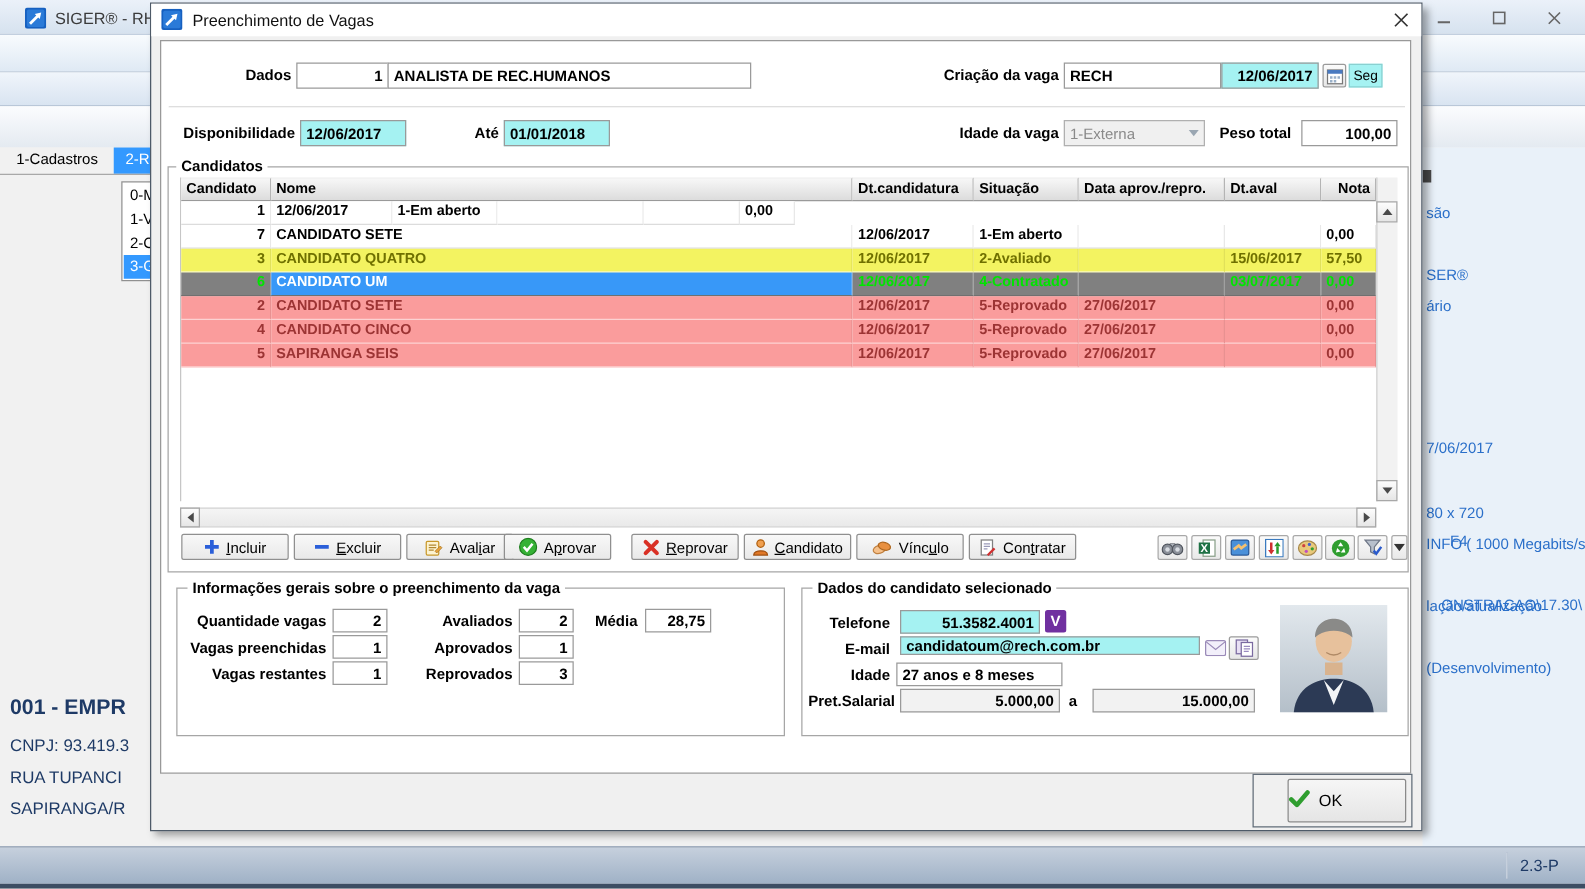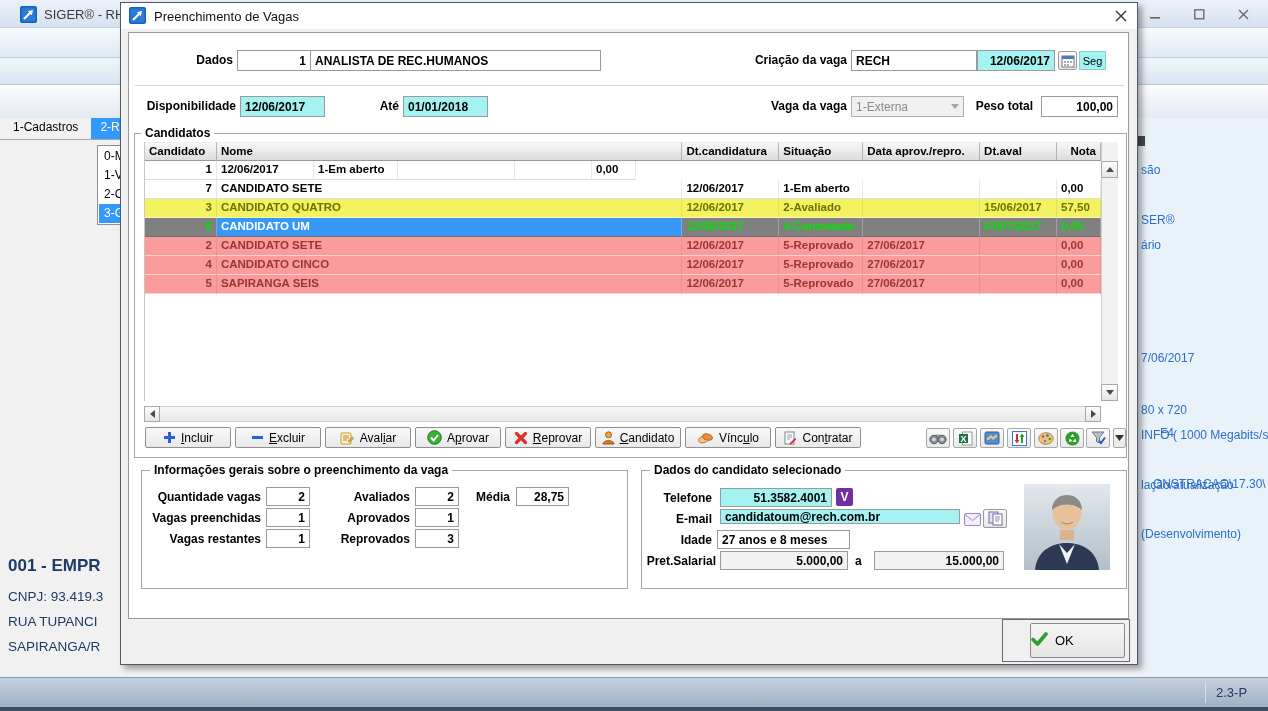--- a/index.html
+++ b/index.html
@@ -260,21 +260,21 @@
           </svg>
         </span>
       <span class="abs chip" style="left:950px;top:18px;width:27px;height:19px">Seg</span>
 
       <div class="abs sep" style="left:6px;top:52px;width:989px;height:2px"></div>
 
       <span class="abs lbl r" style="left:4px;top:66px;width:103px">Disponibilidade</span>
       <span class="abs field cyan" style="left:111px;top:63px;width:85px;height:21px">12/06/2017</span>
       <span class="abs lbl r" style="left:216px;top:66px;width:54px">Até</span>
       <span class="abs field cyan" style="left:274px;top:63px;width:85px;height:21px">01/01/2018</span>
-      <span class="abs lbl r" style="left:558px;top:66px;width:160px">Vaga da vaga</span>
+      <span class="abs lbl r" style="left:558px;top:66px;width:160px">Idade da vaga</span>
       <span class="abs select" style="left:722px;top:63px;width:113px;height:21px">
           <span>1-Externa</span>
           <span class="tri-down" style="border-top-color:#9aa6b2"></span>
         </span>
       <span class="abs lbl r" style="left:788px;top:66px;width:116px">Peso total</span>
       <span class="abs field right" style="left:912px;top:63px;width:77px;height:21px">100,00</span>
 
       <div class="gb" style="left:5px;top:100px;width:993px;height:325px">
         <span class="gb-legend" style="left:6px">Candidatos</span>
         <div class="abs" id="grid-wrap">
@@ -388,21 +388,21 @@
             <button class="act-btn" style="left: 190px;">
               <span class="act-ico">
                 <svg width="15" height="14">
                   <rect x="1" y="2" width="10" height="11" rx="1" fill="#fdf3d0" stroke="#c8982a"></rect>
                   <path d="M3 5h6M3 7h6M3 9h4" stroke="#b08830"></path>
                   <path d="M8 10l4.2-4.2 1.4 1.4L9.4 11.4z" fill="#e8a33c" stroke="#9a6a1a" stroke-width=".5"></path>
                 </svg>
               </span>
               <span class="act-lbl">Aval<u>i</u>ar</span>
             </button>
-            <button class="act-btn" style="left: 280px;">
+            <button class="act-btn" style="left: 268px;">
               <span class="act-ico">
                 <svg width="15" height="15">
                   <circle cx="7.5" cy="7.5" r="6.8" fill="#35b135" stroke="#1d7d1d"></circle>
                   <path d="M4 7.5l2.6 3L11 5" stroke="#fff" stroke-width="2" fill="none"></path>
                 </svg>
               </span>
               <span class="act-lbl">A<u>p</u>rovar</span>
             </button>
             <button class="act-btn" style="left: 370px;">
               <span class="act-ico">

